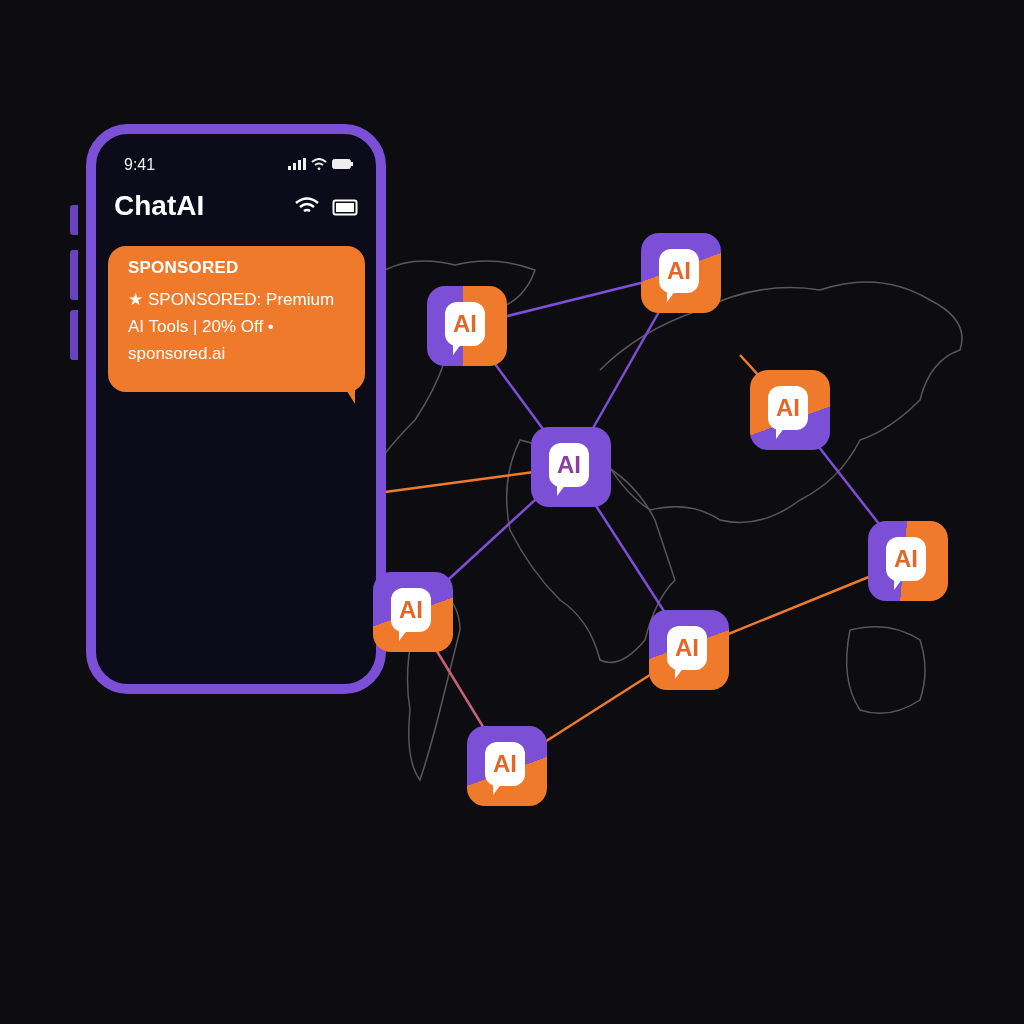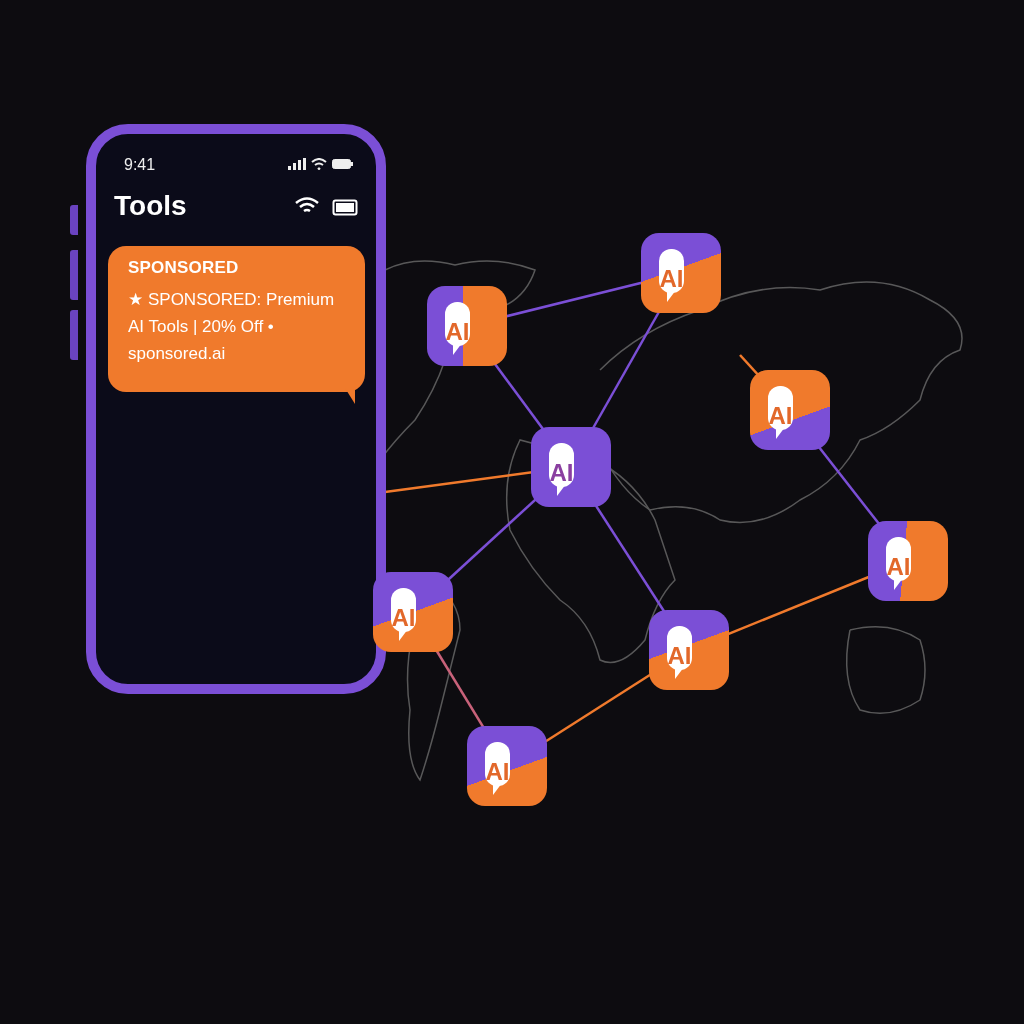--- a/index.html
+++ b/index.html
@@ -16,21 +16,21 @@
   .bubble.sp { top:112px; height:146px; background:#f07a2c;padding-left:20px; }
   .bubble.org { top:282px; height:146px; background:#7f52d8; }
   .bubble .tail { position:absolute; right:10px; bottom:-12px; width:0; height:0; border-left:10px solid transparent; border-top:16px solid; }
   .bubble.sp .tail { border-top-color:#f07a2c; }
   .bubble.org .tail { border-top-color:#7f52d8; }
   .tag { font-size:17px; font-weight:bold; letter-spacing:0.2px; margin-bottom:8px; }
   .btext { font-size:17px; line-height:27px; }
   .robot { display:inline-block; width:22px; height:22px; border-radius:50%; background:#f2f2f2; vertical-align:-3px; position:relative; margin-right:4px; }
   .robot::after { content:""; position:absolute; left:5px; top:7px; width:12px; height:7px; background:#222; border-radius:2px; }
   .node { position:absolute; width:80px; height:80px; border-radius:18px; overflow:hidden; }
-  .node .chat { position:absolute; left:18px; top:16px; width:25px; height:44px; background:#fff; border-radius:12px; display:flex; align-items:flex-end; justify-content:center; font-weight:bold; font-size:24px; }
+  .node .chat { position:absolute; left:18px; top:16px; width:40px; height:44px; background:#fff; border-radius:12px; display:flex; align-items:center; justify-content:center; font-weight:bold; font-size:24px; }
   .node .chat::after { content:""; position:absolute; left:8px; bottom:-9px; border-top:12px solid #fff; border-right:9px solid transparent; }
 </style>
 </head>
 <body>
 
 <svg class="map" viewBox="0 0 1024 1024">
   <g fill="none" stroke="#6b6b6b" stroke-width="1.5" opacity="0.8">
     <path d="M385 270 q30 -15 70 -5 q40 -10 80 5 q-10 30 -40 40 q-20 40 -50 50 q-10 30 -30 60 q-20 20 -35 40"></path>
     <path d="M520 440 q-20 40 -10 90 q20 40 50 70 q30 20 40 60 q20 10 45 -20 q10 -40 30 -60 q-10 -30 -20 -60 q-20 -40 -60 -60 z"></path>
     <path d="M600 370 q40 -40 100 -60 q60 -30 120 -20 q60 -20 110 10 q40 20 30 50 q-30 10 -40 50 q-30 30 -60 40 q-20 40 -60 60 q-40 30 -80 20 q-30 -20 -70 -10 q-30 -20 -50 -60"></path>
@@ -68,21 +68,21 @@
         </svg>
       <svg width="16" height="12">
           <path d="M1 4 q7 -6 14 0 M4 7 q4 -3 8 0 M7 10 l1 1 l1 -1" stroke="#eee" stroke-width="2" fill="none"></path>
         </svg>
       <svg width="22" height="12">
           <rect x="0.5" y="1.5" width="18" height="9" rx="2" fill="#eee" stroke="#eee"></rect>
           <rect x="19" y="4" width="2" height="4" fill="#eee"></rect>
         </svg>
     </span>
   </div>
-  <div class="app-title">Tools</div>
+  <div class="app-title">ChatAI</div>
   <div class="hdr-icons">
     <svg width="26" height="20">
         <path d="M2 7 q11 -9 22 0 M6 11 q7 -6 14 0 M10 15 q3 -2 6 0" stroke="#fff" stroke-width="2.5" fill="none"></path>
       </svg>
     <svg width="26" height="20">
         <rect x="1.5" y="4.5" width="23" height="14" rx="2" fill="none" stroke="#fff" stroke-width="2"></rect>
         <rect x="4" y="7" width="18" height="9" fill="#fff"></rect>
       </svg>
   </div>
 

